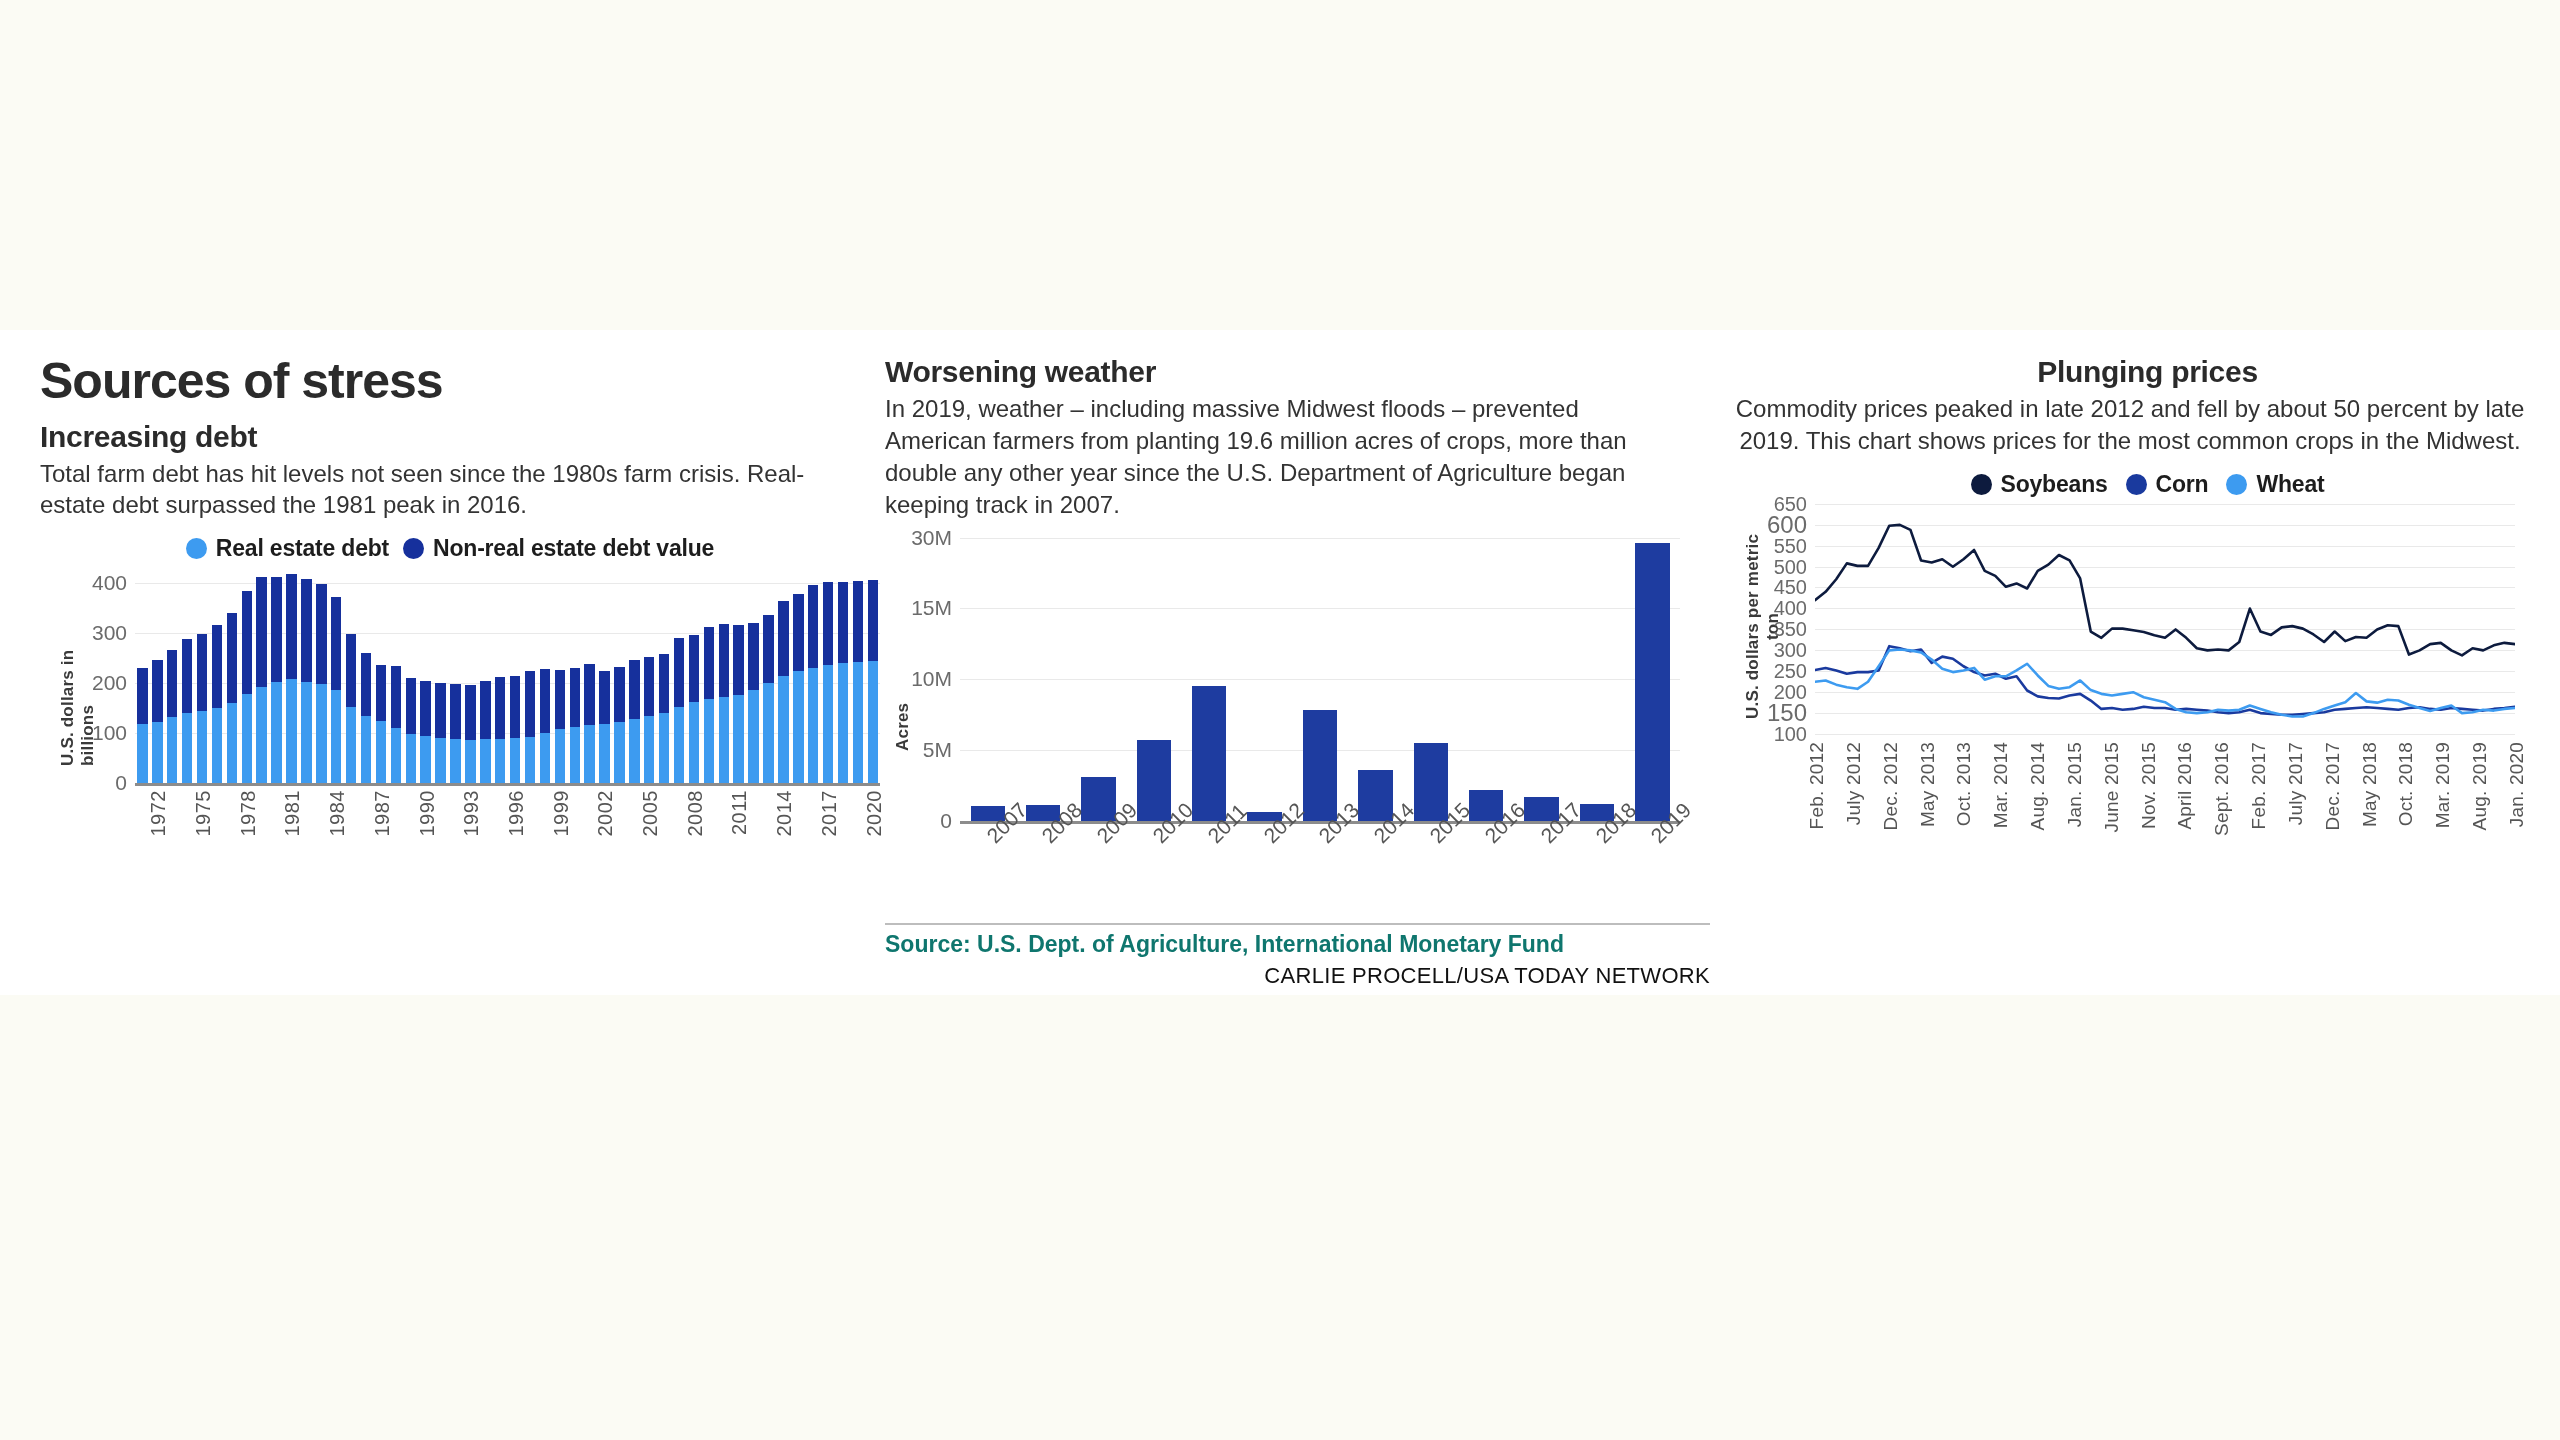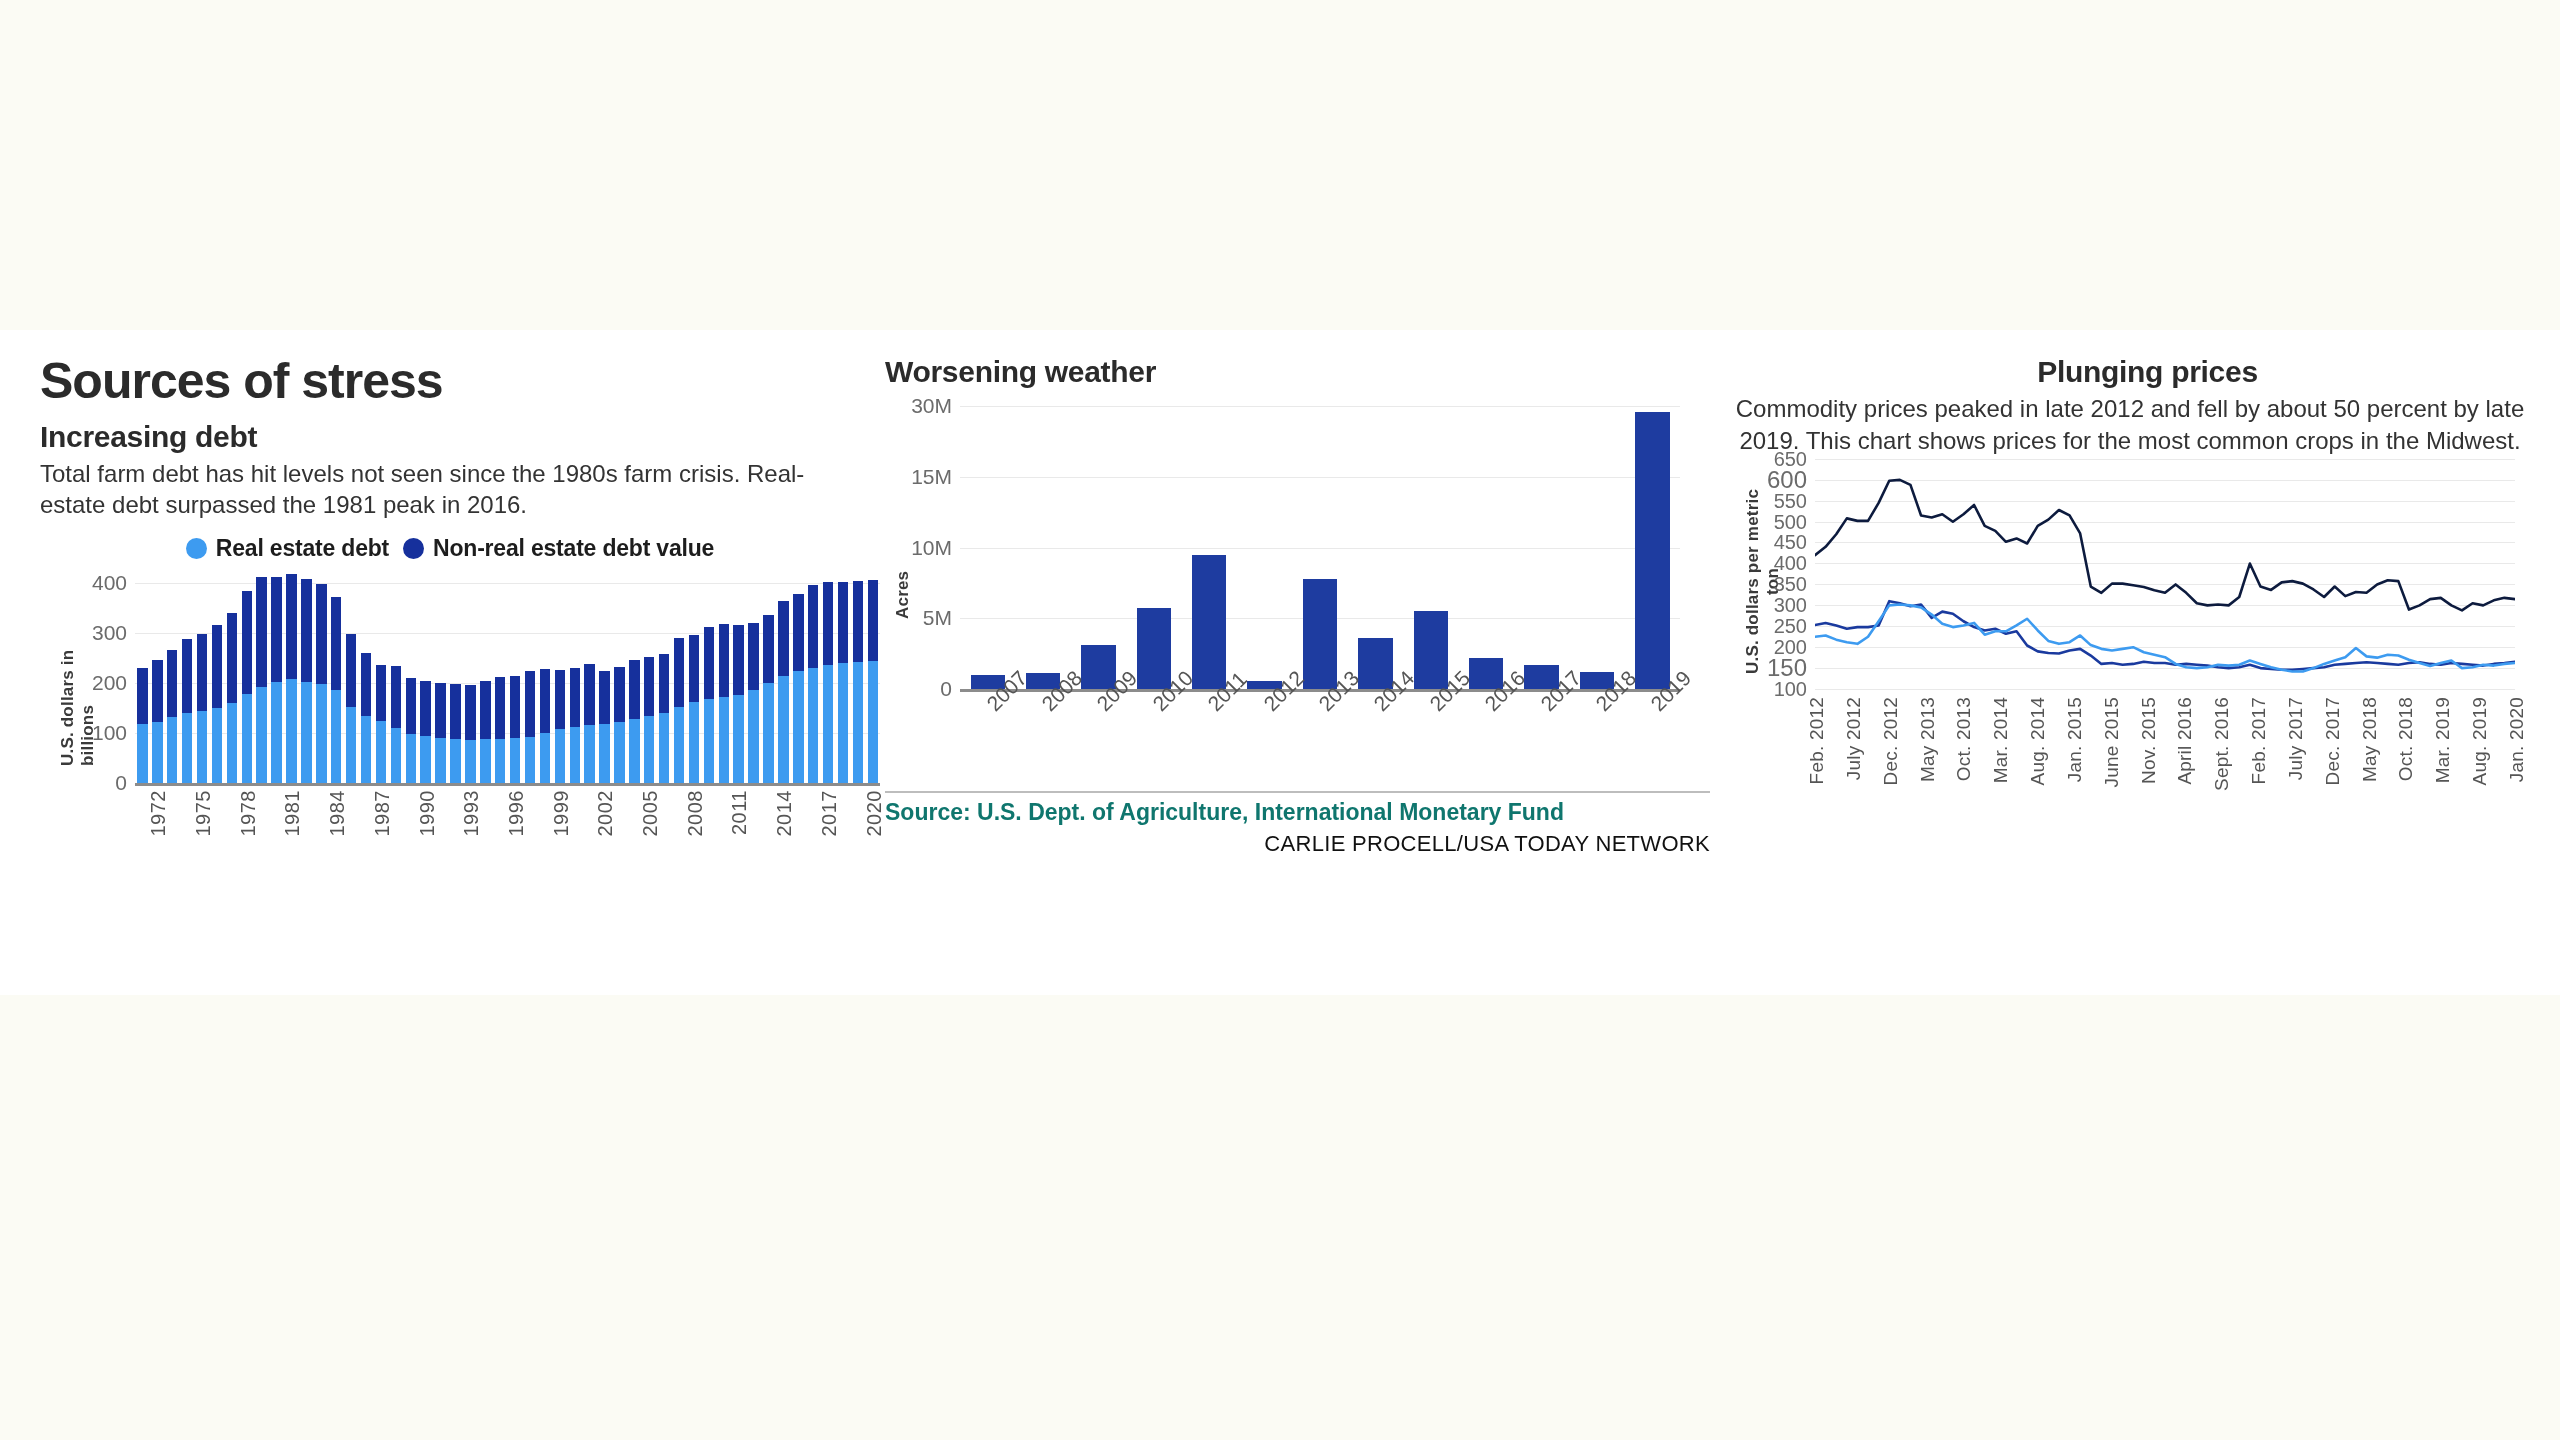--- a/index.html
+++ b/index.html
@@ -462,20 +462,21 @@
             <div class="xtick" style="left: 593.45px;">2011</div>
             <div class="xtick" style="left: 638.15px;">2014</div>
             <div class="xtick" style="left: 682.85px;">2017</div>
             <div class="xtick" style="left: 727.55px;">2020</div>
           </div>
       </div>
     </div>
 
     <div class="col col-2">
       <h2 class="sec-title" style="margin-top:0;">Worsening weather</h2>
+      <p class="deck">In 2019, weather – including massive Midwest floods – prevented American farmers from planting 19.6 million acres of crops, more than double any other year since the U.S. Department of Agriculture began keeping track in 2007.</p>
 
       <div class="chart-wrap" id="chart2" style="height:470px;margin-top:10px;">
         <div class="ylabel" style="left:8px;top:150px;height:70px;">Acres</div>
         <div class="plot">
           <div class="grid-layer">
               <div class="gridline" style="top: 290px;"></div>
               <div class="ytick" style="top: 290px;">0</div>
               <div class="gridline" style="top: 219.268px;"></div>
               <div class="ytick" style="top: 219.268px;">5M</div>
               <div class="gridline" style="top: 148.537px;"></div>
@@ -546,20 +547,34 @@
         <div class="source-rule"></div>
         <div class="source-line">Source: U.S. Dept. of Agriculture, International Monetary Fund</div>
         <div class="credit-line">CARLIE PROCELL/USA TODAY NETWORK</div>
       </div>
     </div>
 
     <div class="col col-3">
       <h2 class="sec-title" style="margin-top:0;">Plunging prices</h2>
       <p class="deck">Commodity prices peaked in late 2012 and fell by about 50 percent by late 2019. This chart shows prices for the most common crops in the Midwest.</p>
 
+      <div class="legend" style="justify-content:center;gap:18px;">
+        <div class="legend-item">
+          <span class="dot" style="background:#0d1b3e"></span>
+          <span class="legend-label">Soybeans</span>
+        </div>
+        <div class="legend-item">
+          <span class="dot" style="background:#1a3a9e"></span>
+          <span class="legend-label">Corn</span>
+        </div>
+        <div class="legend-item">
+          <span class="dot" style="background:#3d9bf0"></span>
+          <span class="legend-label">Wheat</span>
+        </div>
+      </div>
 
       <div class="chart-wrap" id="chart3" style="height:370px;margin-top:2px;">
         <div class="ylabel" style="left:8px;top:20px;height:205px;">U.S. dollars per metric ton</div>
         <div class="plot">
           <div class="grid-layer">
               <div class="gridline" style="top: 230px;"></div>
               <div class="ytick" style="top: 230px; font-size: 20px;">100</div>
               <div class="gridline" style="top: 209.091px;"></div>
               <div class="ytick" style="top: 209px; font-size: 24px;">150</div>
               <div class="gridline" style="top: 188.182px;"></div>

